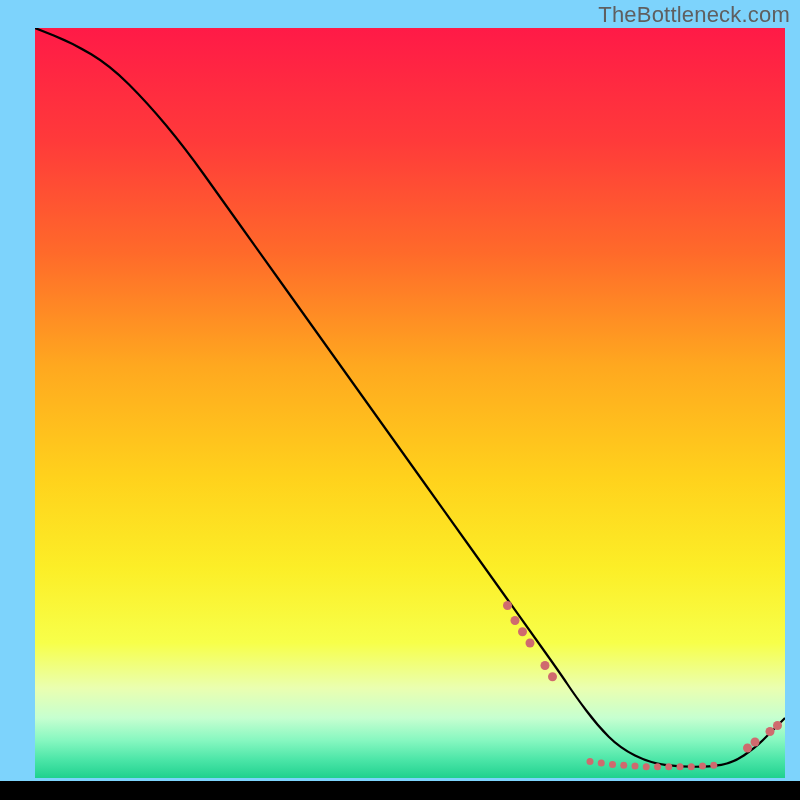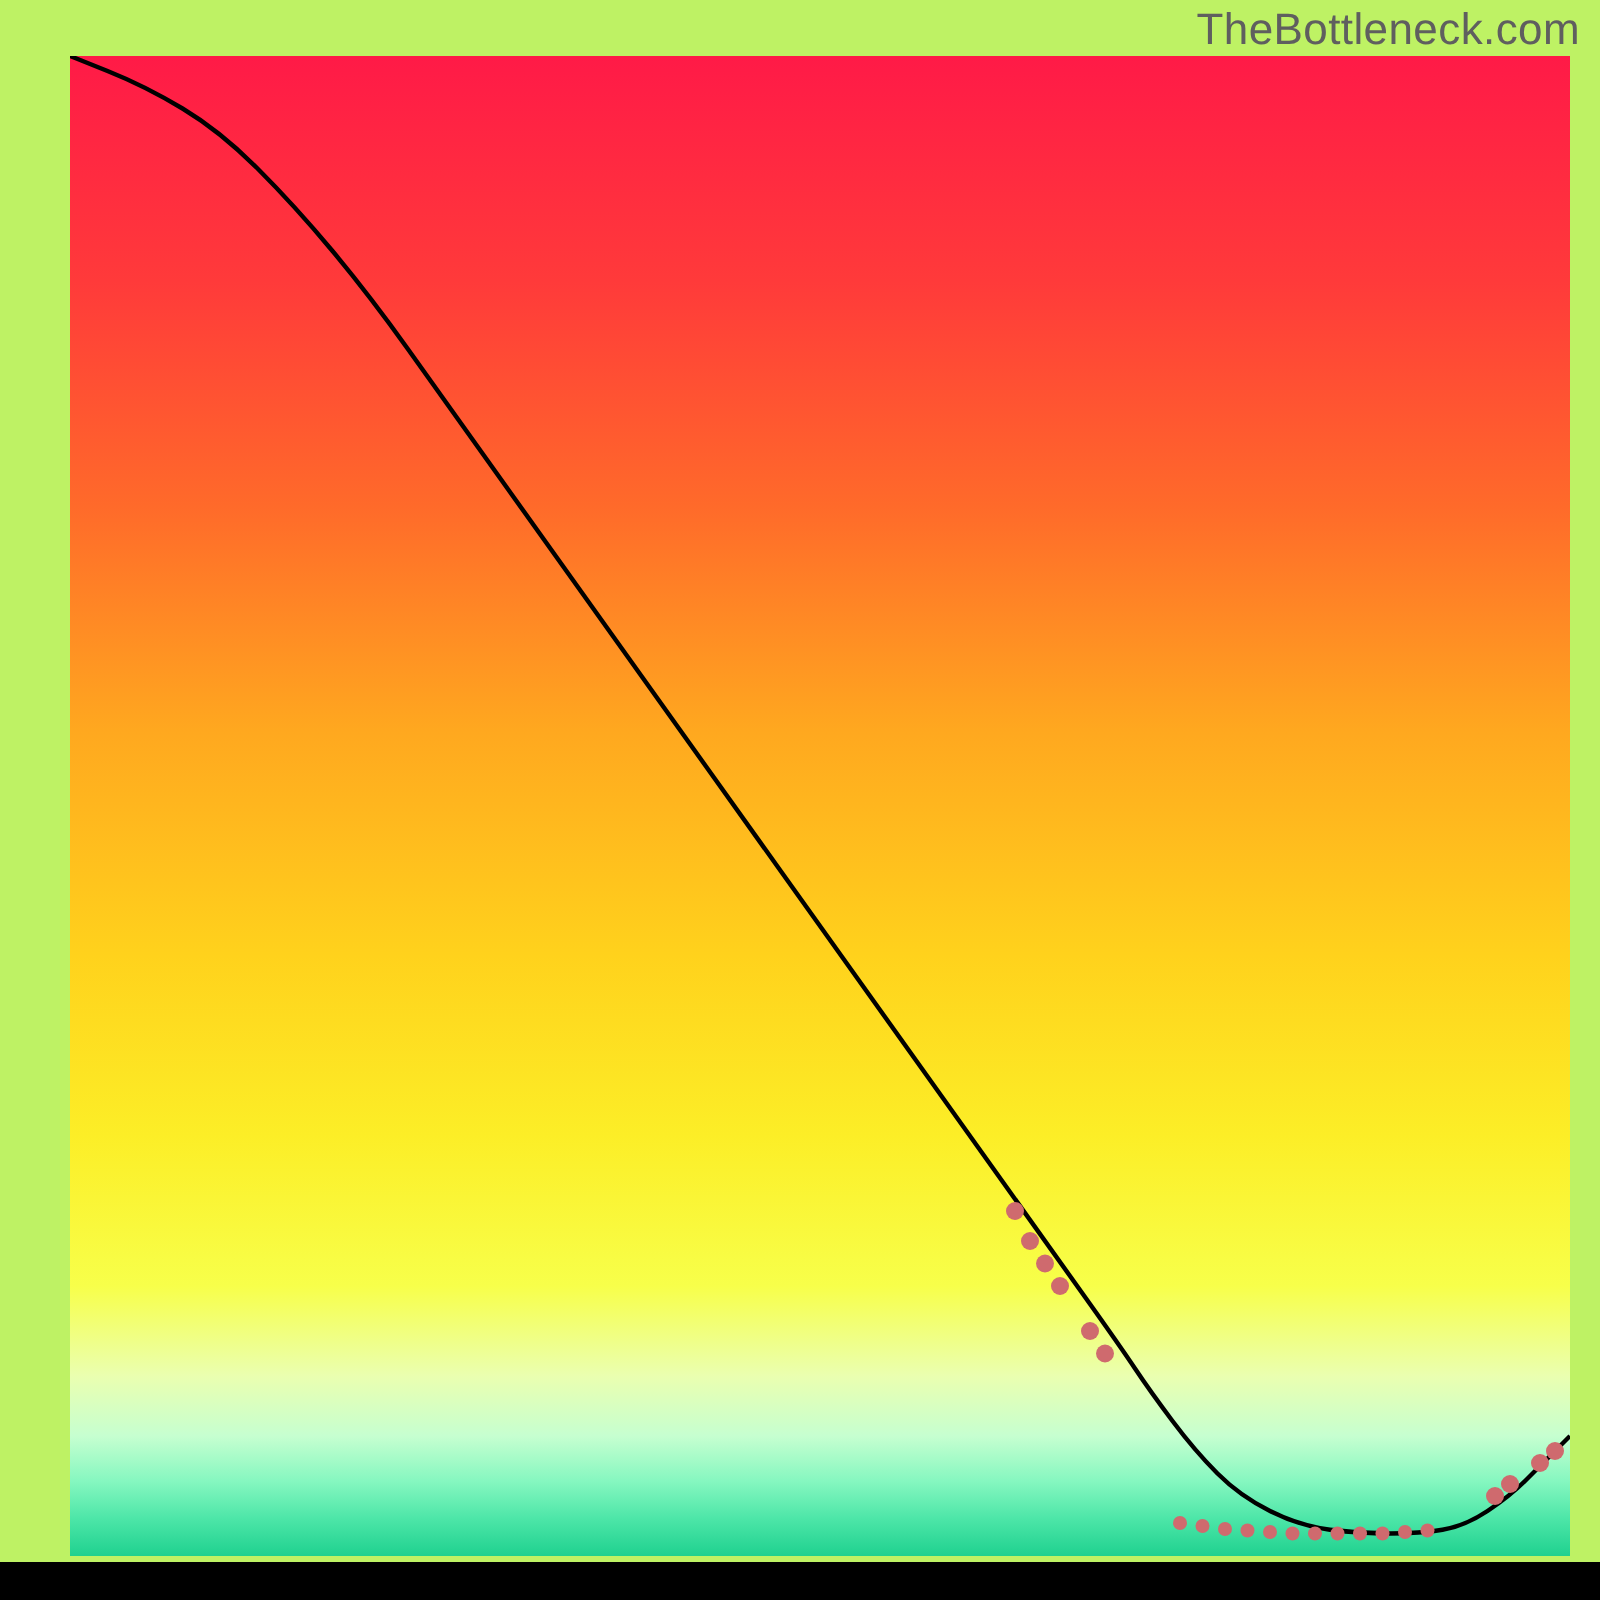--- a/index.html
+++ b/index.html
@@ -8,21 +8,21 @@
     width: 800px;
     height: 800px;
     background: #000;
     overflow: hidden;
     font-family: Arial, Helvetica, sans-serif;
   }
   .frame {
     position: relative;
     width: 800px;
     height: 781px;
-    background: #bef264;
+    background: #7dd3fc;
   }
   .watermark {
     position: absolute;
     top: 2px;
     right: 10px;
     color: #5f5f5f;
     font-size: 22px;
     font-weight: 500;
     letter-spacing: 0.2px;
     z-index: 10;

